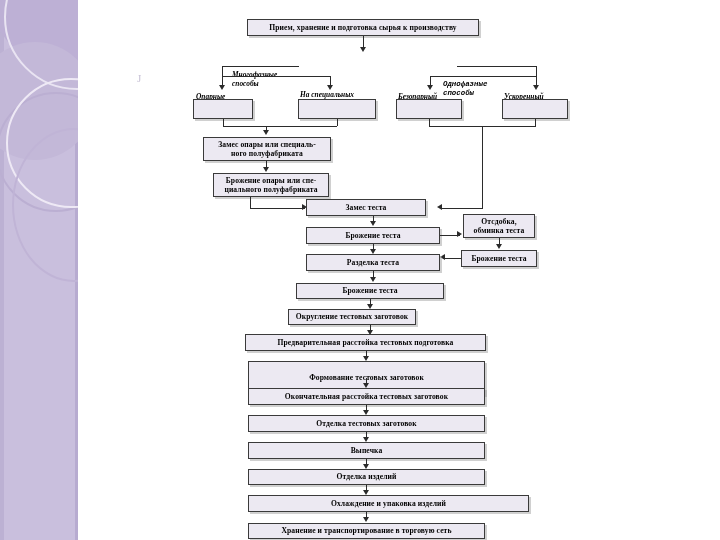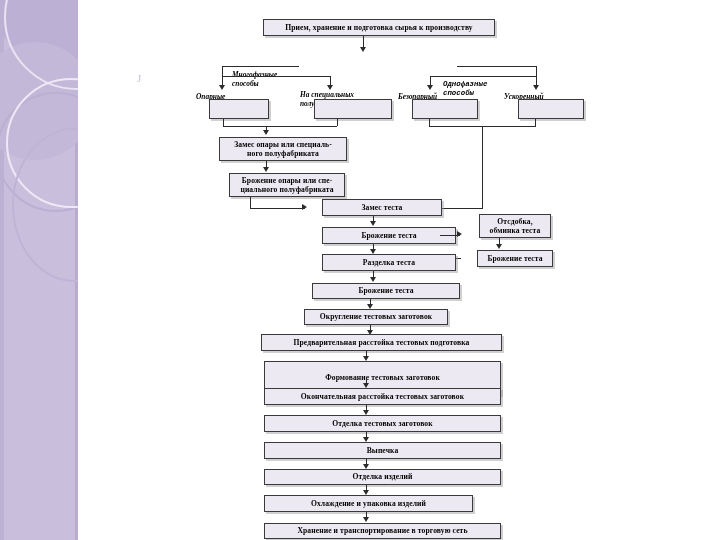--- a/index.html
+++ b/index.html
@@ -59,21 +59,20 @@
     font-weight:bold;
     font-size:7.6px;
     line-height:9.4px;
     text-align:center;
     display:flex;align-items:center;justify-content:center;
     padding:1px 2px;
     letter-spacing:.1px;
   }
   .box.shadow{
     box-shadow:2px 2px 0 rgba(150,150,150,.45);
-    margin-left:16px;
   }
   .lbl{
     position:absolute;
     font-style:italic;
     font-weight:bold;
     font-size:7.4px;
     line-height:9px;
     color:#000;
     text-align:left;
   }
@@ -196,21 +195,21 @@
   <div class="ar down" style="left:370px;top:249px;"></div>
 
   <div class="box shadow" style="left:306px;top:254px;width:134px;height:17px;">Разделка теста</div>
   <div class="ln v" style="left:373px;top:271px;height:8px;"></div>
   <div class="ar down" style="left:370px;top:277px;"></div>
 
   <div class="box shadow" style="left:296px;top:283px;width:148px;height:16px;">Брожение теста</div>
   <div class="ln v" style="left:370px;top:299px;height:7px;"></div>
   <div class="ar down" style="left:367px;top:304px;"></div>
 
-  <div class="box shadow" style="left:288px;top:309px;width:144px;height:16px;">Округление тестовых заготовок</div>
+  <div class="box shadow" style="left:288px;top:309px;width:128px;height:16px;">Округление тестовых заготовок</div>
   <div class="ln v" style="left:370px;top:325px;height:7px;"></div>
   <div class="ar down" style="left:367px;top:330px;"></div>
 
   <div class="box shadow" style="left:245px;top:334px;width:241px;height:17px;">Предварительная расстойка тестовых подготовка</div>
   <div class="ln v" style="left:366px;top:351px;height:7px;"></div>
   <div class="ar down" style="left:363px;top:356px;"></div>
 
   <div class="box shadow" style="left:248px;top:361px;width:237px;height:34px;">Формование тестовых заготовок</div>
   <div class="ln v" style="left:366px;top:378px;height:7px;"></div>
   <div class="ar down" style="left:363px;top:383px;"></div>
@@ -224,19 +223,19 @@
   <div class="ar down" style="left:363px;top:437px;"></div>
 
   <div class="box shadow" style="left:248px;top:442px;width:237px;height:17px;">Выпечка</div>
   <div class="ln v" style="left:366px;top:459px;height:7px;"></div>
   <div class="ar down" style="left:363px;top:464px;"></div>
 
   <div class="box shadow" style="left:248px;top:469px;width:237px;height:16px;">Отделка изделий</div>
   <div class="ln v" style="left:366px;top:485px;height:7px;"></div>
   <div class="ar down" style="left:363px;top:490px;"></div>
 
-  <div class="box shadow" style="left:248px;top:495px;width:209px;height:17px;">Охлаждение и упаковка изделий</div>
+  <div class="box shadow" style="left:248px;top:495px;width:281px;height:17px;">Охлаждение и упаковка изделий</div>
   <div class="ln v" style="left:366px;top:512px;height:7px;"></div>
   <div class="ar down" style="left:363px;top:517px;"></div>
 
   <div class="box shadow" style="left:248px;top:523px;width:237px;height:16px;">Хранение и транспортирование в торговую сеть</div>
 
 </div>
 
 </body></html>

